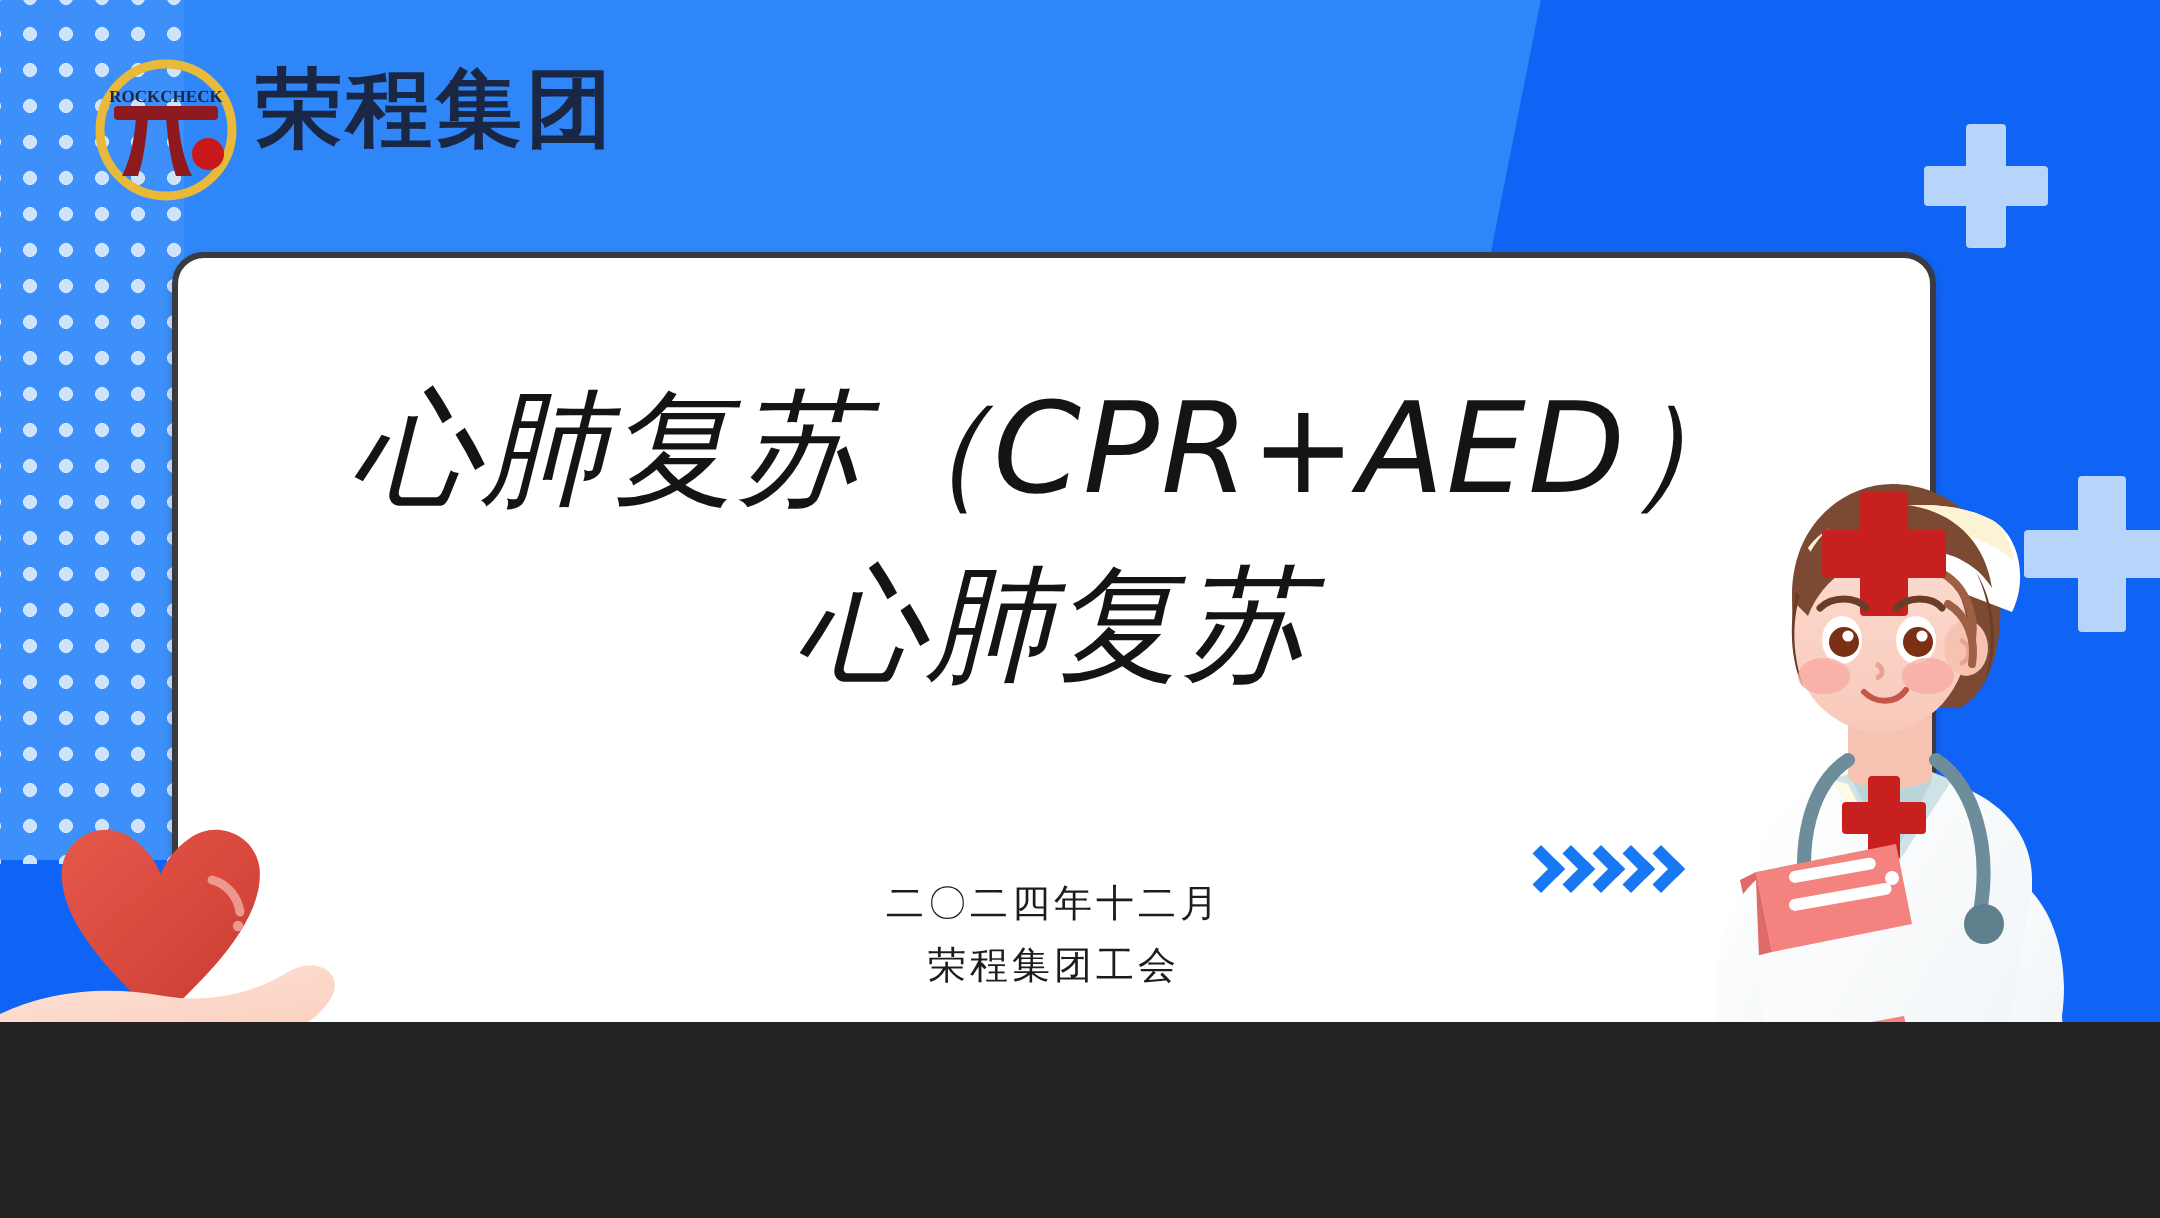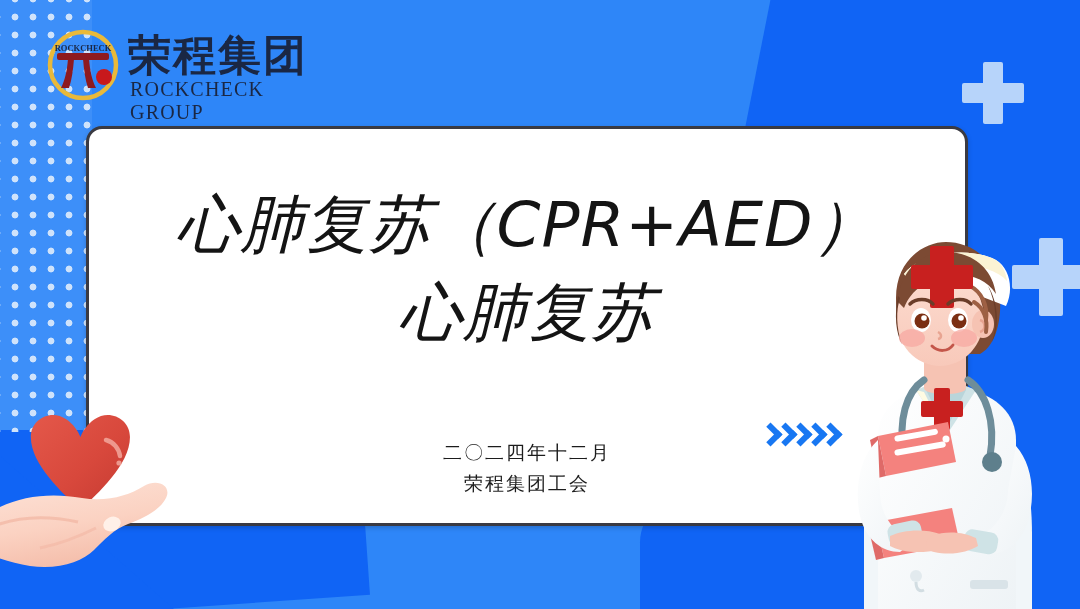--- a/index.html
+++ b/index.html
@@ -1,18 +1,18 @@
 <!DOCTYPE html>
 <html><head>
 <meta charset="utf-8">
 <style>
   html,body{margin:0;padding:0;background:#222;}
   #slide{
     position:relative;
-    width:1080px;height:609px;
+    width:1080px;height:511px;
     overflow:hidden;
     font-family:"Liberation Sans","DejaVu Sans",sans-serif;
     background:#0ea5e9;
   }
   
   .bg-base{position:absolute;inset:0;background:#2E86F8;}
   .bg-right-deep{
     position:absolute;top:0;right:0;width:430px;height:609px;
     background:#1064F5;
     clip-path:polygon(28% 0, 100% 0, 100% 100%, 0% 100%);
@@ -124,21 +124,20 @@
   <div class="logo-wrap">
     <svg class="logo-mark" viewBox="0 0 78 78">
       <circle cx="39" cy="39" r="33" fill="none" stroke="#E9B93A" stroke-width="4.5"></circle>
       <rect x="13" y="27" width="52" height="7" rx="2" fill="#8E1A1F"></rect>
       <path d="M24 33 C23 45 21 54 17 62 L25 62 C28 53 29 44 30 33 Z" fill="#8E1A1F"></path>
       <path d="M45 33 C46 45 48 54 52 62 L44 62 C41 53 40 44 39 33 Z" fill="#8E1A1F"></path>
       <circle cx="60" cy="51" r="8" fill="#C8181C"></circle>
       <text x="39" y="25" font-size="8.5" fill="#1A2744" text-anchor="middle" font-family="Liberation Serif, serif" font-weight="bold">ROCKCHECK</text>
     </svg>
     <div class="logo-cn">荣程集团</div>
-    <div class="logo-en">ROCKCHECK GROUP</div>
   </div>
 
   <div class="card">
     <div class="title-block">
       <div class="title-line">心肺复苏（CPR+AED）</div>
       <div class="title-line">心肺复苏</div>
     </div>
     <div class="subtitle-block">
       <div class="subtitle-line">二〇二四年十二月</div>
       <div class="subtitle-line">荣程集团工会</div>

